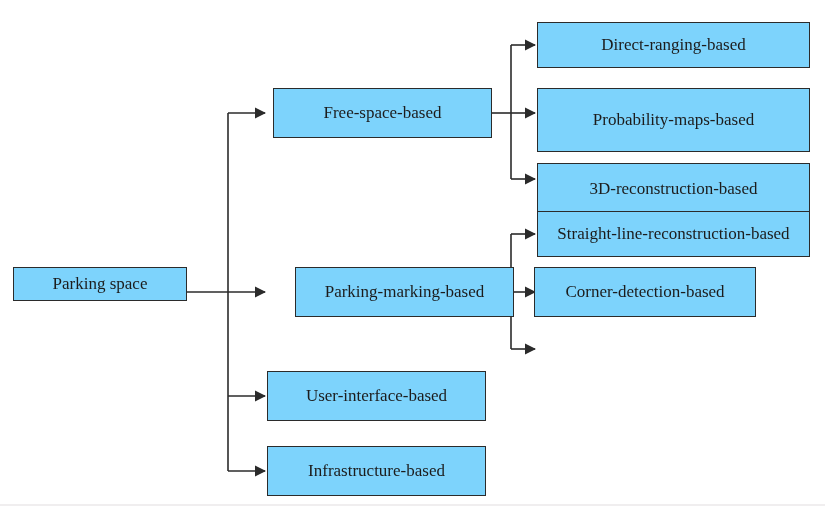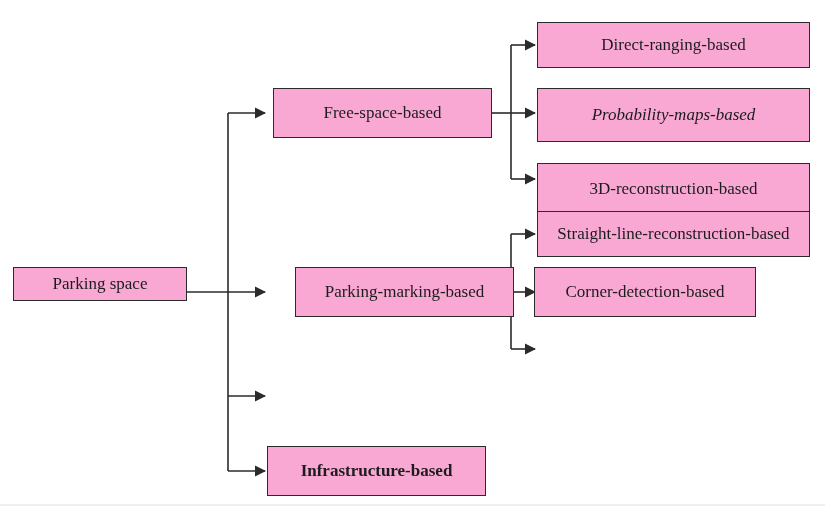--- a/index.html
+++ b/index.html
@@ -19,41 +19,41 @@
     position: absolute;
     left: 0;
     top: 0;
     width: 825px;
     height: 510px;
   }
   .node {
     position: absolute;
     box-sizing: border-box;
     border: 1.6px solid #2b2b2b;
-    background: #f9a8d4;
+    background: #7dd3fc;
     display: flex;
     flex-direction: column;
     align-items: center;
     justify-content: center;
     text-align: center;
     color: #1c1c1c;
     font-size: 17px;
     line-height: 1.25;
     white-space: nowrap;
   }
   
   .n-root            { left: 13px;  top: 267px; width: 174px; height: 34px; }
   
   .n-free-space      { left: 273px; top: 88px;  width: 219px; height: 50px; }
   .n-parking-marking { left: 267px; top: 267px; width: 219px; height: 50px; margin-left: 28px; }
   .n-user-interface  { left: 267px; top: 371px; width: 219px; height: 50px; }
-  .n-infrastructure  { left: 267px; top: 446px; width: 219px; height: 50px; font-weight: bold; }
+  .n-infrastructure  { left: 267px; top: 446px; width: 219px; height: 50px; }
   
   .n-direct-ranging  { left: 537px; top: 22px;  width: 273px; height: 46px; }
-  .n-probability     { left: 537px; top: 88px;  width: 273px; height: 54px; font-style: italic; }
+  .n-probability     { left: 537px; top: 88px;  width: 273px; height: 64px; }
   .n-3d-recon        { left: 537px; top: 153px; width: 273px; height: 52px; margin-top: 10px; }
   .n-straight-line   { left: 537px; top: 211px; width: 273px; height: 46px; }
   .n-corner          { left: 534px; top: 267px; width: 222px; height: 50px; }
   .n-learning        { left: 537px; top: 325px; width: 273px; height: 48px; }
   .bottom-strip {
     position: absolute;
     left: 0;
     top: 504px;
     width: 825px;
     height: 2px;
@@ -95,20 +95,23 @@
   <div class="node n-root">
     <span>Parking space</span>
   </div>
 
   <div class="node n-free-space">
     <span>Free-space-based</span>
   </div>
   <div class="node n-parking-marking">
     <span>Parking-marking-based</span>
   </div>
+  <div class="node n-user-interface">
+    <span>User-interface-based</span>
+  </div>
   <div class="node n-infrastructure">
     <span>Infrastructure-based</span>
   </div>
 
   <div class="node n-direct-ranging">
     <span>Direct-ranging-based</span>
   </div>
   <div class="node n-probability">
     <span>Probability-maps-based</span>
   </div>

